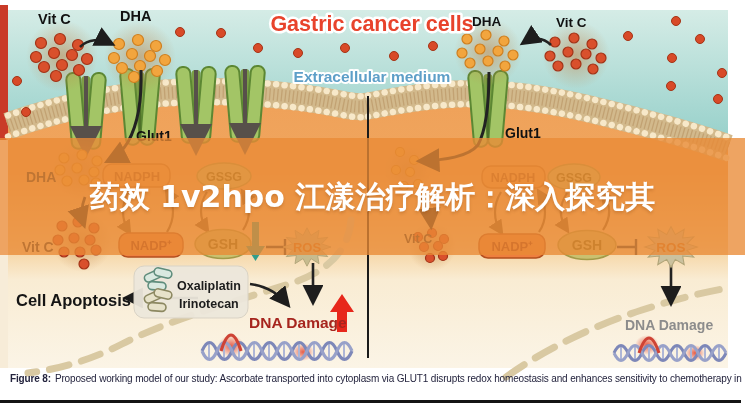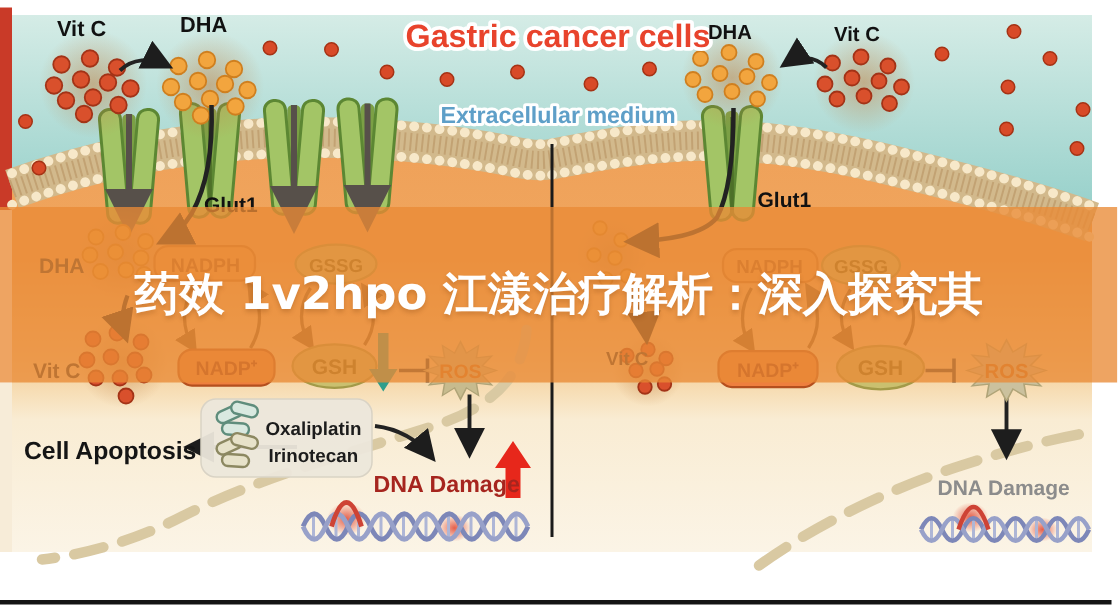--- a/index.html
+++ b/index.html
@@ -348,17 +348,18 @@
   <text x="16" y="306" font-size="16.5" font-weight="800" fill="#151515">Cell Apoptosis</text>
   <text x="249" y="328" font-size="15.5" font-weight="800" fill="#a6251e">DNA Damage</text>
   <text x="625" y="330" font-size="14" font-weight="800" fill="#8c8c8c">DNA Damage</text>
 </svg>
 
 <div class="overlay-banner">
   <div class="overlay-line">药效 1v2hpo 江漾治疗解析：深入探究其</div>
 </div>
 
 <div class="caption">
+  <div><span class="cap-bold">Figure 8:</span><span>Proposed working model of our study: Ascorbate transported into cytoplasm via GLUT1 disrupts redox homeostasis and enhances sensitivity to chemotherapy in</span></div>
 </div>
 
 <div class="bottom-rule"></div>
 
 </div>
 
 </body></html>

